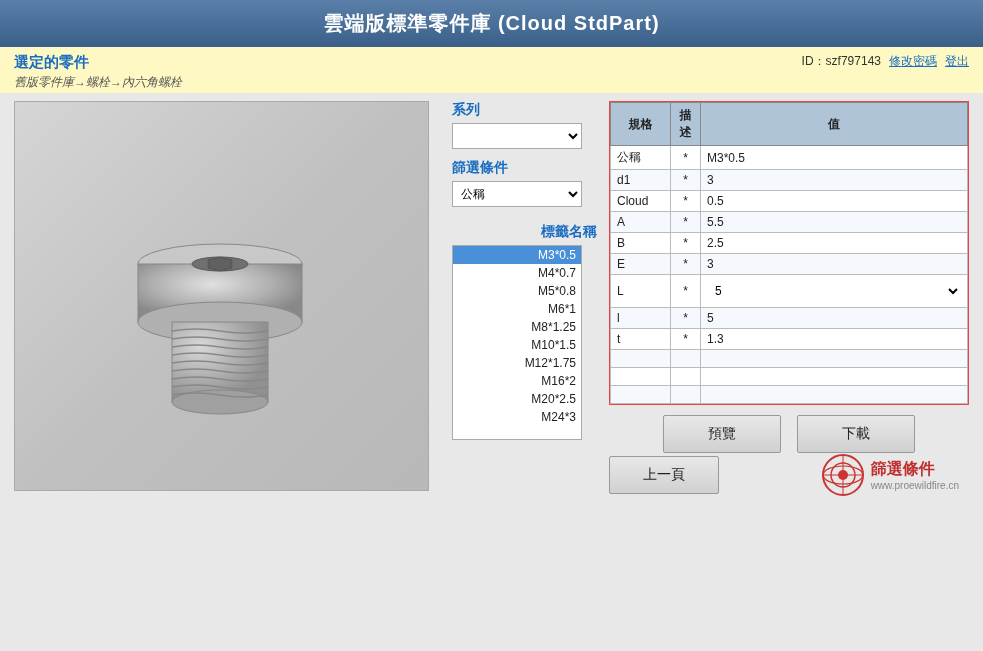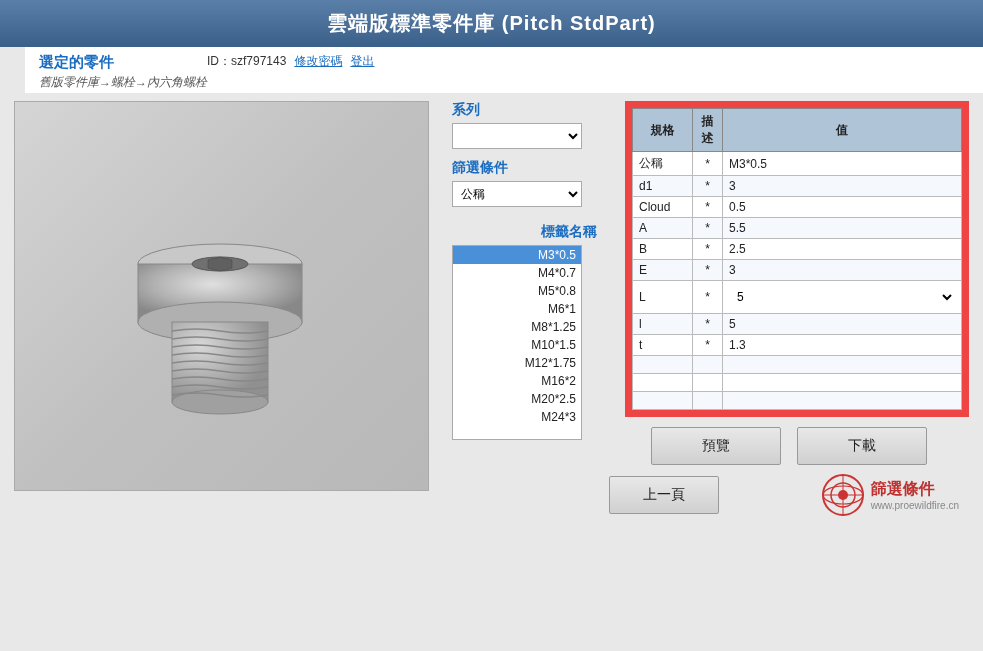--- a/index.html
+++ b/index.html
@@ -25,24 +25,24 @@
       color: white;
       text-align: center;
       padding: 10px 0;
       font-size: 20px;
       font-weight: bold;
       letter-spacing: 1px;
     }
 
     .top-bar {
       display: flex;
+      justify-content: space-between;
       align-items: flex-start;
       padding: 6px 14px 2px 14px;
-      background: #ffffff;
-      margin-left: 25px;
+      background: #fef9c3;
     }
 
     .breadcrumb-section {
       display: flex;
       flex-direction: column;
     }
 
     .selected-part-label {
       color: #1a6dc0;
       font-size: 15px;
@@ -222,21 +222,21 @@
     }
 
     .button-row {
       display: flex;
       gap: 16px;
       margin-top: 10px;
       justify-content: center;
     }
 
     .btn {
-      width: 130px;
+      width: 118px;
       height: 38px;
       background: linear-gradient(to bottom, #e8e8e8, #d0d0d0);
       border: 1px solid #999;
       font-size: 14px;
       cursor: pointer;
       border-radius: 2px;
       color: #222;
     }
 
     .logo-area {
@@ -267,31 +267,30 @@
 
     .value-select {
       width: 100%;
       border: none;
       background: transparent;
       font-size: 12px;
       font-family: inherit;
     }
 
     .table-wrapper {
-      border: 7px solid #ef4444;
-      margin-left: 16px;
+      border: 1px solid #ef4444;
     }
   </style>
 </head>
 <body>
 
 <div class="app-container">
 
   <div class="title-bar">
-    <span>雲端版標準零件庫 (Pitch StdPart)</span>
+    <span>雲端版標準零件庫 (Cloud StdPart)</span>
   </div>
 
   <div class="top-bar">
     <div class="breadcrumb-section">
       <span class="selected-part-label">選定的零件</span>
       <span class="breadcrumb">舊版零件庫→螺栓→內六角螺栓</span>
     </div>
     <div class="user-section">
       <span class="user-id">ID：szf797143</span>
       <span class="user-link">修改密碼</span>
@@ -461,21 +460,21 @@
                 </tr>
               </tbody>
           </table>
         </div>
 
         <div class="button-row">
           <button class="btn" id="preview-btn">預覽</button>
           <button class="btn" id="download-btn">下載</button>
         </div>
 
-        <div style="display:flex; align-items:center; margin-top:8px;">
+        <div style="display:flex; align-items:center; ">
           <button class="btn" id="prev-btn" style="width:110px; margin-left:0;">上一頁</button>
 
           <div class="logo-area" style="margin-left:auto; margin-right:10px; display:flex; flex-direction:row; align-items:center; gap:6px;">
 
             <svg width="44" height="44" viewBox="0 0 44 44">
               <circle cx="22" cy="22" r="20" fill="none" stroke="#cc3333" stroke-width="2"></circle>
               <circle cx="22" cy="22" r="12" fill="none" stroke="#cc3333" stroke-width="1.5"></circle>
               <circle cx="22" cy="22" r="5" fill="#cc3333"></circle>
               <line x1="2" y1="22" x2="42" y2="22" stroke="#cc3333" stroke-width="1"></line>
               <line x1="22" y1="2" x2="22" y2="42" stroke="#cc3333" stroke-width="1"></line>

